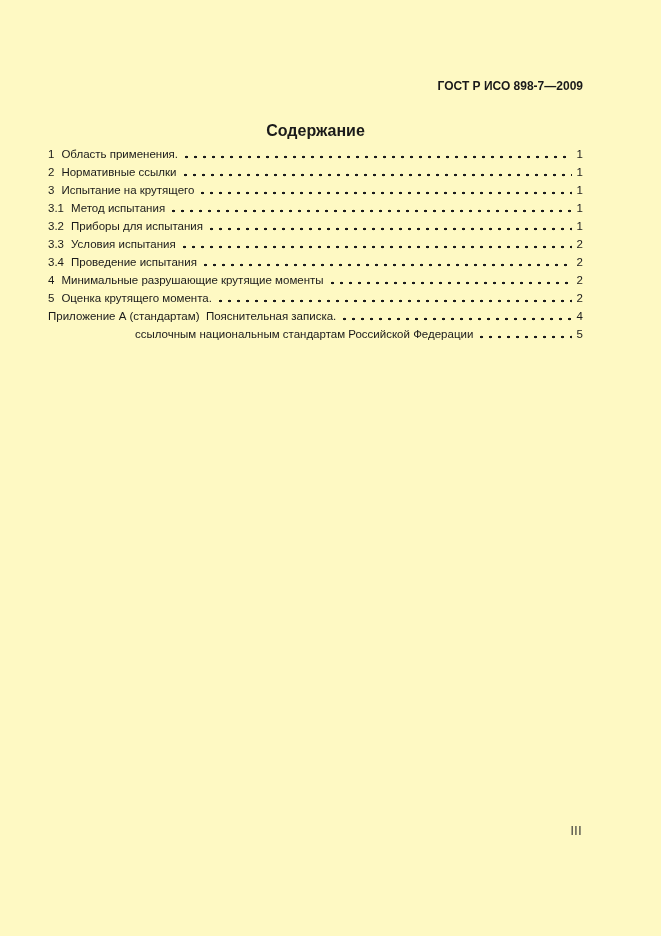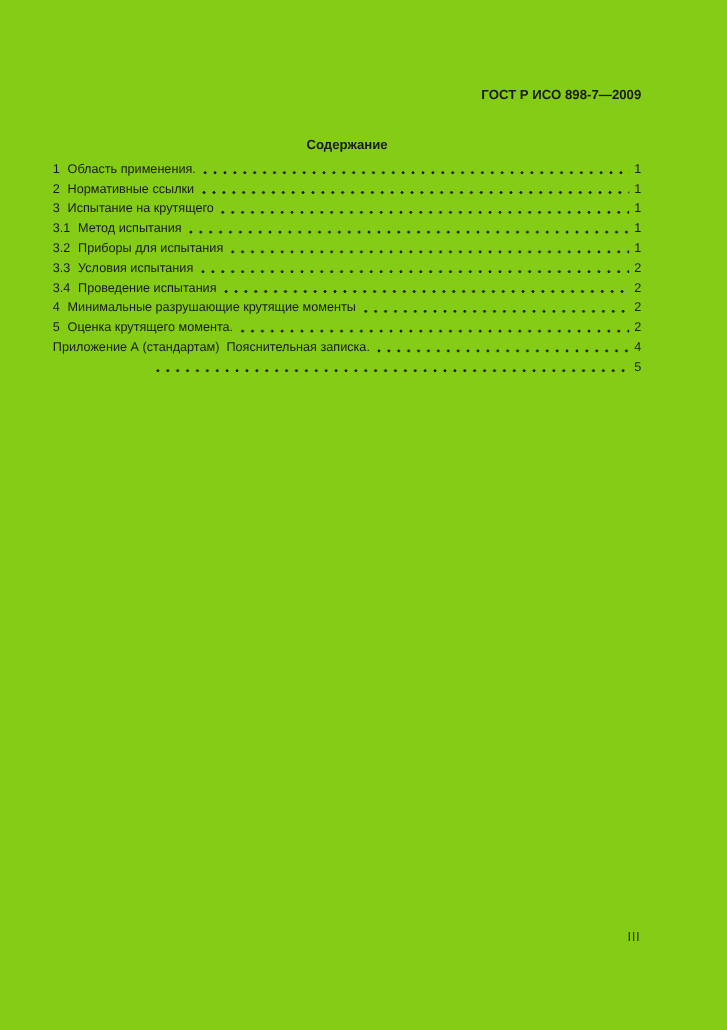--- a/index.html
+++ b/index.html
@@ -10,35 +10,35 @@
   body {
     width: 661px;
     height: 936px;
     font-family: "Liberation Sans", sans-serif;
     color: #1a1a1a;
   }
   .page {
     position: relative;
     width: 661px;
     height: 936px;
-    background: #84cc16;
+    background: #fef9c3;
     overflow: hidden;
   }
   .doc-header {
     padding: 64px 78px 0 48px;
     text-align: right;
     font-size: 12px;
     font-weight: bold;
     line-height: 15px;
     white-space: pre;
   }
   .doc-title {
     margin: 14px 78px 0 48px;
     text-align: center;
-    font-size: 12px;
+    font-size: 16px;
     font-weight: bold;
     line-height: 16px;
   }
   .toc {
     margin: 6px 78px 0 48px;
   }
   .toc-row {
     display: flex;
     align-items: baseline;
     height: 18px;
@@ -67,21 +67,21 @@
   }
   .toc-row .pg {
     flex: 0 0 auto;
     text-align: right;
   }
   .toc-row.indent {
     padding-left: 87px;
   }
   .footer-num {
     position: absolute;
-    top: 845px;
+    top: 825px;
     right: 79px;
     font-size: 12px;
     line-height: 12px;
     color: #2e2e2e;
     letter-spacing: 0.5px;
   }
 </style>
 </head>
 <body>
 
@@ -160,20 +160,21 @@
   <div class="toc-row">
     
     <span class="text">Приложение А (стандартам)  Пояснительная записка.</span>
     <span class="dots"></span>
     <span class="pg">4</span>
   </div>
 
 
   <div class="toc-row indent">
     
+    <span class="text">ссылочным национальным стандартам Российской Федерации</span>
     <span class="dots"></span>
     <span class="pg">5</span>
   </div>
 </div>
 
   <div class="footer-num">III</div>
 
 </div>
 
 </body></html>

